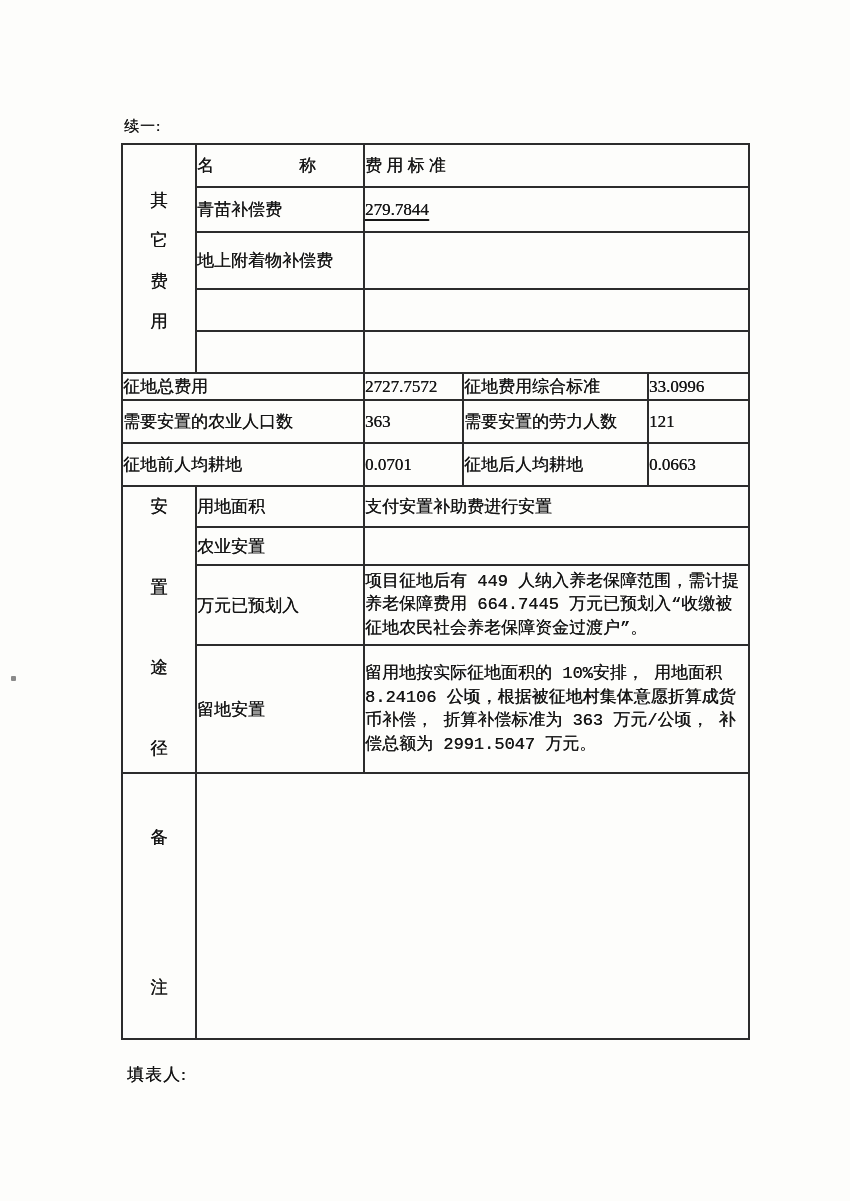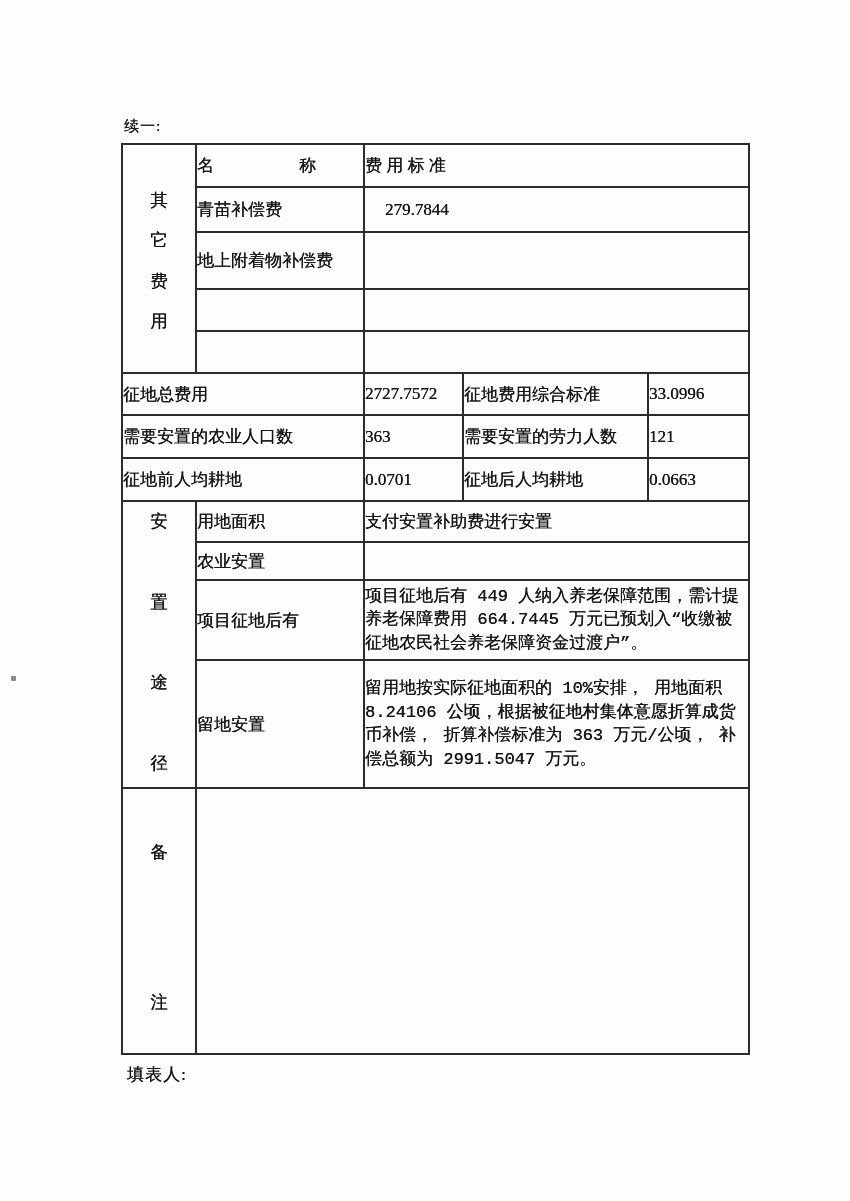--- a/index.html
+++ b/index.html
@@ -30,23 +30,23 @@
     text-shadow:0.3px 0 0 currentColor;
     overflow:hidden;
   }
   td.c{text-align:left;}
   td.para{
     text-align:left;vertical-align:top;
     padding:7px 14px 6px 9px;
     font-size:16.5px;line-height:23.5px;font-family:Liberation Mono, monospace;
   }
   .u{
+    text-decoration:underline;
     text-underline-offset:4px;
     text-decoration-thickness:1.5px;
-    margin-left:20px;
   }
   .vtext{
     display:flex;flex-direction:column;
     align-items:center;justify-content:space-between;
     box-sizing:border-box;
     font-size:17.5px;
     margin:0 auto;
   }
   .vt-oth{height:213px;padding:36px 0 32px;}
   .vt-res{height:283px;padding:6px 0 11px;}
@@ -102,21 +102,21 @@
       </tr>
       <tr style="height:42px">
         <td class="c"></td>
         <td colspan="3" class="c"></td>
       </tr>
       <tr style="height:42px">
         <td class="c"></td>
         <td colspan="3" class="c"></td>
       </tr>
 
-      <tr style="height:42px">
+      <tr style="height:27px">
         <td colspan="2" class="c">征地总费用</td>
         <td class="c">2727.7572</td>
         <td class="c">征地费用综合标准</td>
         <td class="c">33.0996</td>
       </tr>
       <tr style="height:43px">
         <td colspan="2" class="c">需要安置的农业人口数</td>
         <td class="c">363</td>
         <td class="c">需要安置的劳力人数</td>
         <td class="c">121</td>
@@ -138,21 +138,21 @@
             </div>
         </td>
         <td class="c">用地面积</td>
         <td colspan="3" class="c">支付安置补助费进行安置</td>
       </tr>
       <tr style="height:38px">
         <td class="c">农业安置</td>
         <td colspan="3" class="c"></td>
       </tr>
       <tr style="height:80px">
-        <td class="c">项目征地后有</td>
+        <td class="c">万元已预划入</td>
         <td colspan="3" class="para">项目征地后有 449 人纳入养老保障范围，需计提养老保障费用 664.7445 万元已预划入“收缴被征地农民社会养老保障资金过渡户”。</td>
       </tr>
       <tr style="height:128px">
         <td class="c">留地安置</td>
         <td colspan="3" class="para">留用地按实际征地面积的 10%安排， 用地面积 8.24106 公顷，根据被征地村集体意愿折算成货币补偿， 折算补偿标准为 363 万元/公顷， 补偿总额为 2991.5047 万元。</td>
       </tr>
 
       <tr style="height:266px">
         <td class="c">
           <div class="vtext vt-rem">

